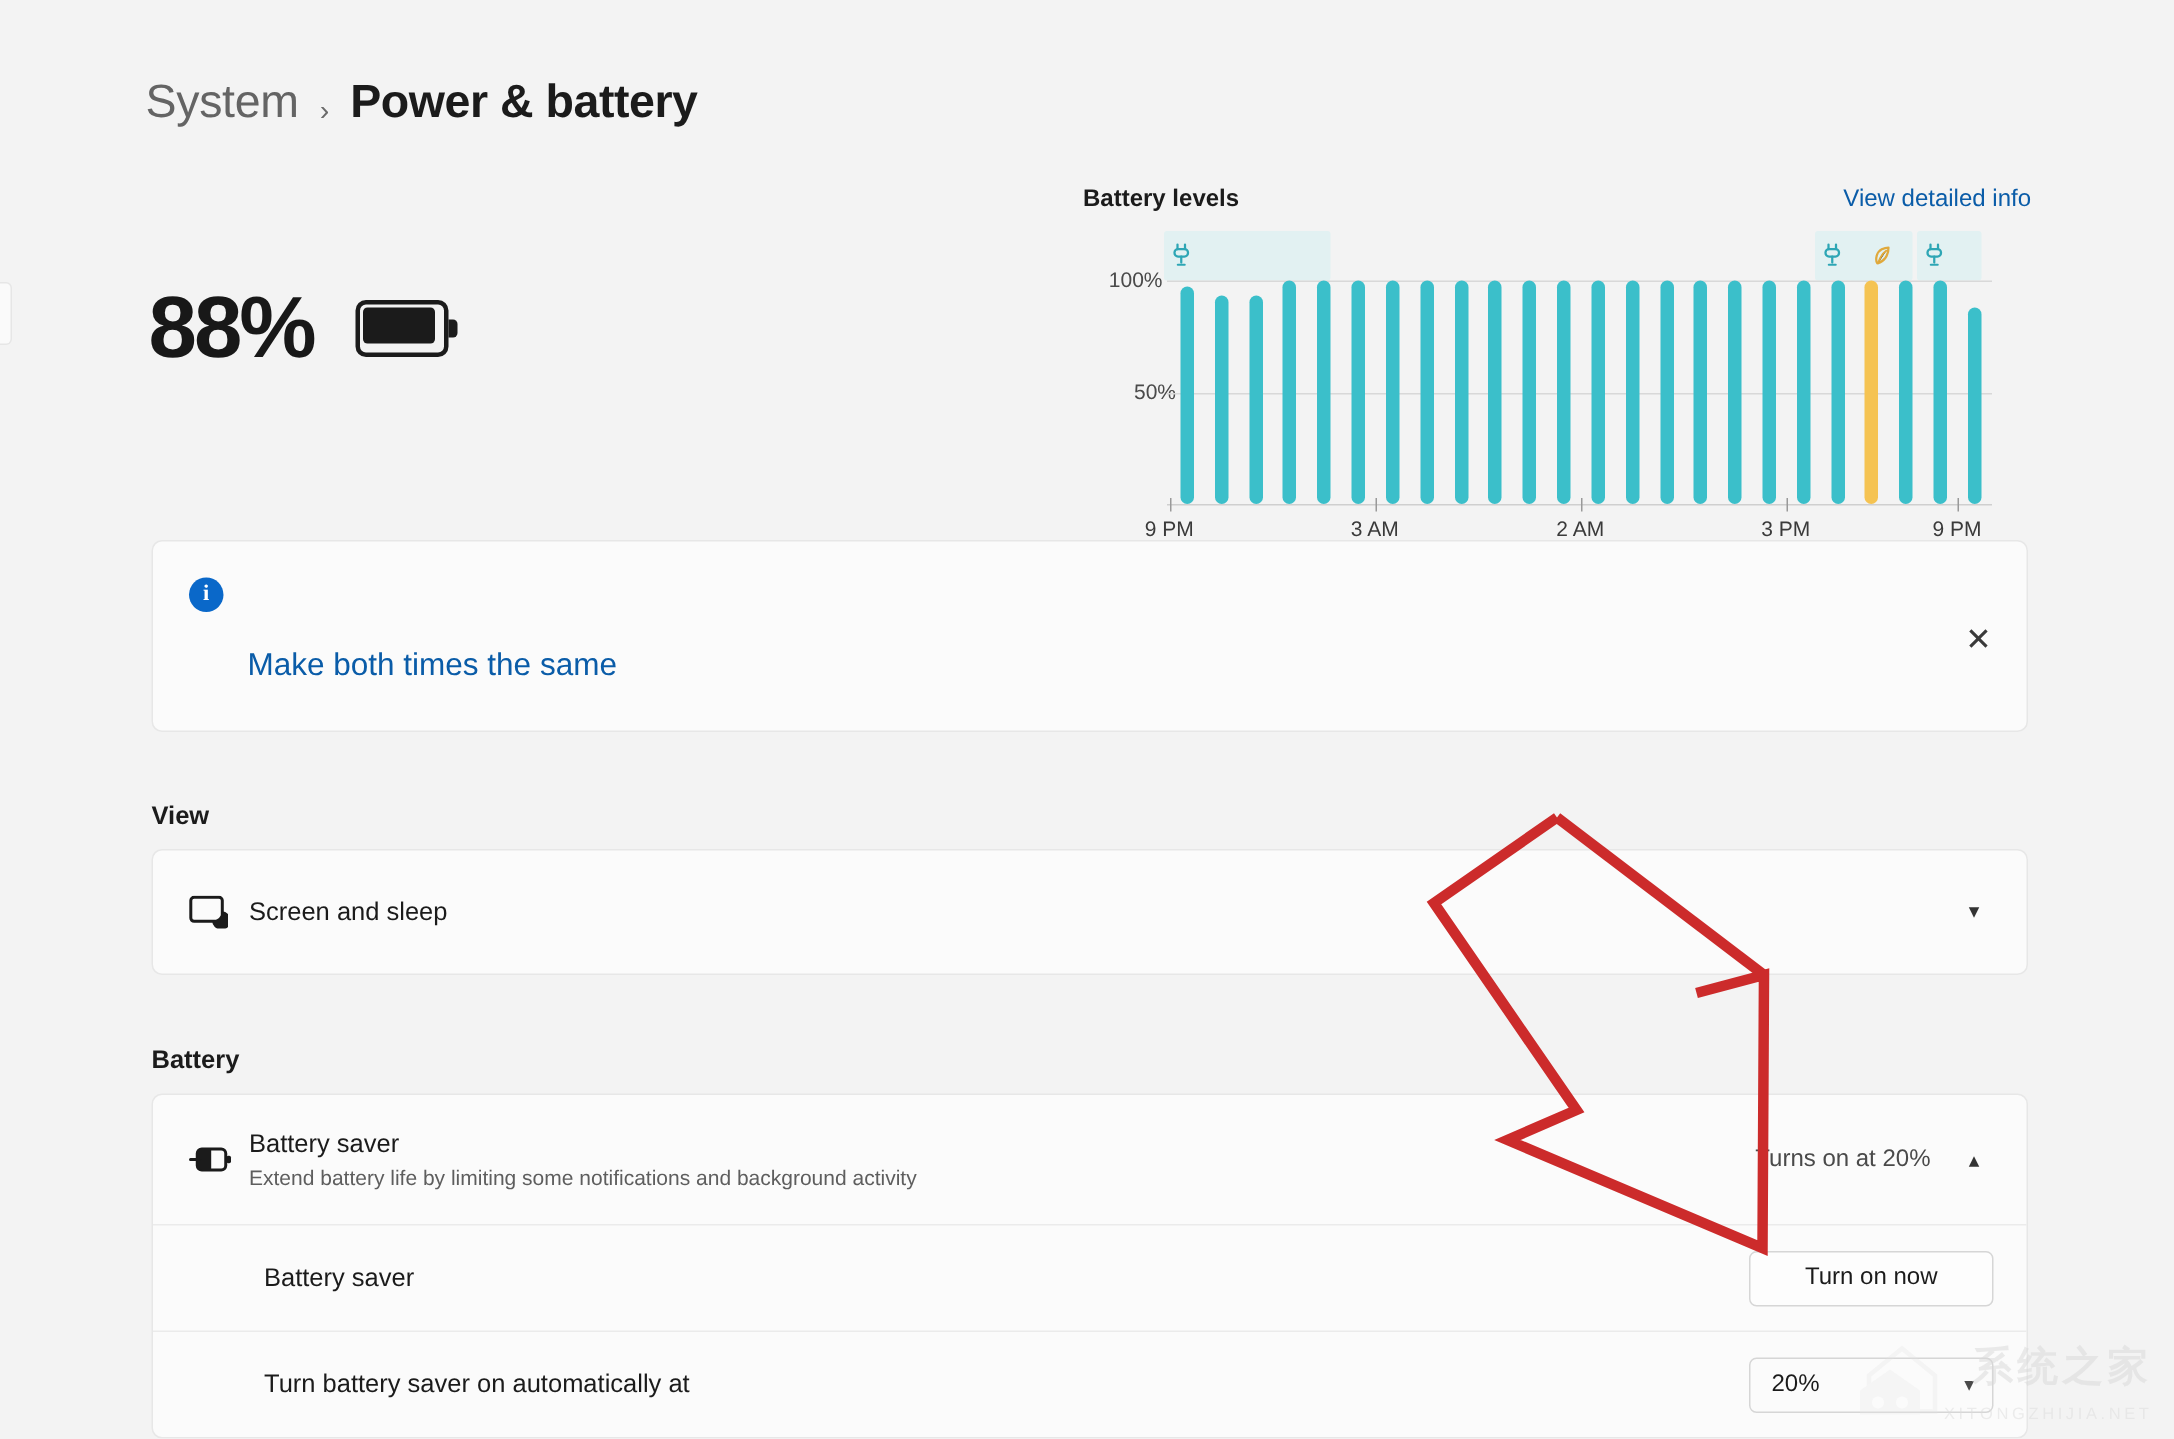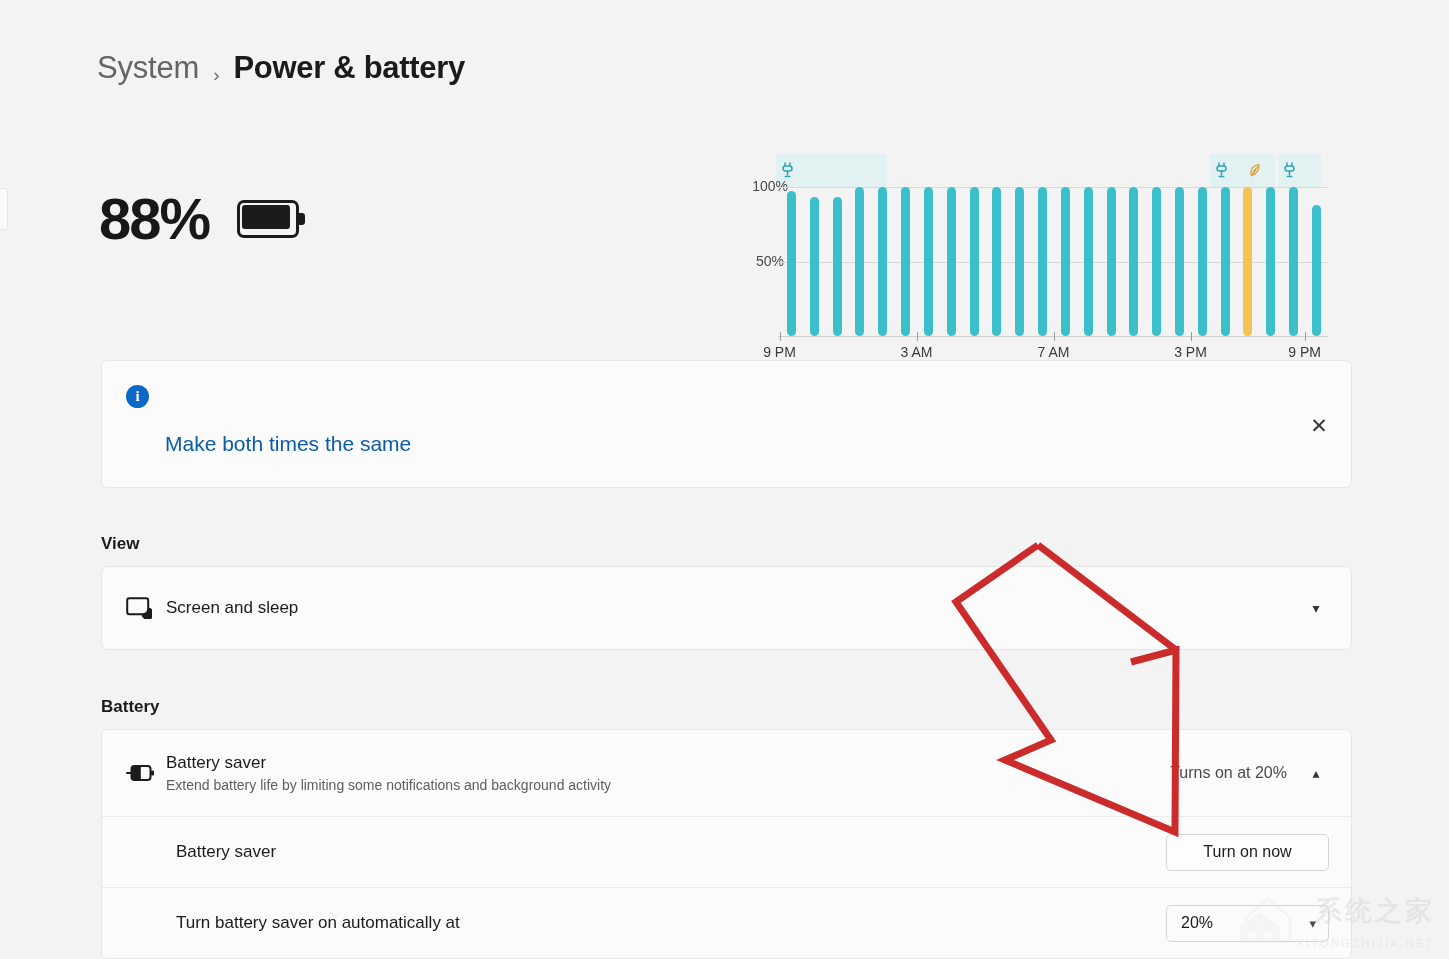--- a/index.html
+++ b/index.html
@@ -155,20 +155,24 @@
 <div class="pct-wrap">
   <span class="pct-value">88%</span>
   <span class="batt-icon">
     <span class="shell"></span>
       <span class="fill"></span>
       <span class="nub"></span>
   </span>
 </div>
 
 <div class="chart-card">
+  <div class="chart-head">
+    <span class="chart-title">Battery levels</span>
+    <span class="chart-link">View detailed info</span>
+  </div>
   <div class="plot">
     <div id="bands">
         <div class="band" style="left: 53.89px; width: 110.97px;">
           <svg width="13" height="17" viewBox="0 0 13 17" style="position: absolute; top: 8px; left: 5px;">
             <path d="M4 1v3M9 1v3" stroke="#2ea6b5" stroke-width="1.5" stroke-linecap="round"></path>
             <rect x="2" y="4" width="9" height="5" rx="2.4" fill="none" stroke="#2ea6b5" stroke-width="1.5"></rect>
             <path d="M6.5 9v4" stroke="#2ea6b5" stroke-width="1.5" stroke-linecap="round"></path>
             <path d="M4.2 14.5h4.6" stroke="#2ea6b5" stroke-width="1.4" stroke-linecap="round"></path>
           </svg>
         </div>
@@ -189,21 +193,21 @@
         <div class="band" style="left: 556.223px; width: 42.47px;">
           <svg width="13" height="17" viewBox="0 0 13 17" style="position: absolute; top: 8px; left: 5px;">
             <path d="M4 1v3M9 1v3" stroke="#2ea6b5" stroke-width="1.5" stroke-linecap="round"></path>
             <rect x="2" y="4" width="9" height="5" rx="2.4" fill="none" stroke="#2ea6b5" stroke-width="1.5"></rect>
             <path d="M6.5 9v4" stroke="#2ea6b5" stroke-width="1.5" stroke-linecap="round"></path>
             <path d="M4.2 14.5h4.6" stroke="#2ea6b5" stroke-width="1.4" stroke-linecap="round"></path>
           </svg>
         </div>
       </div>
     <div id="ylabels">
-        <div class="y-label" style="left: 18px; top: 24px;">100%</div>
+        <div class="y-label" style="left: 5px; top: 24px;">100%</div>
         <div class="y-label" style="left: 14px; top: 98.5px;">50%</div>
       </div>
     <div id="grid">
         <div class="gridline" style="left: 56px; width: 550px; top: 33px;"></div>
         <div class="gridline" style="left: 56px; width: 550px; top: 107.5px;"></div>
       </div>
     <div class="axis-base"></div>
     <div class="bars" id="bars">
         <div class="bar-slot">
           <div class="bar" title="9 PM: 97%" style="height: 145px;"></div>
@@ -277,21 +281,21 @@
         <div class="bar-slot">
           <div class="bar" title="8 PM: 88%" style="height: 131px;"></div>
         </div>
       </div>
     <div id="xticks">
         <div class="tickmark" style="left: 57.5433px;"></div>
         <div class="xlab" style="left: 57.5433px;">9 PM</div>
         <div class="tickmark" style="left: 194.543px;"></div>
         <div class="xlab" style="left: 194.543px;">3 AM</div>
         <div class="tickmark" style="left: 331.543px;"></div>
-        <div class="xlab" style="left: 331.543px;">7 AM</div>
+        <div class="xlab" style="left: 331.543px;">2 AM</div>
         <div class="tickmark" style="left: 468.543px;"></div>
         <div class="xlab" style="left: 468.543px;">3 PM</div>
         <div class="tickmark" style="left: 582.71px;"></div>
         <div class="xlab" style="left: 582.71px;">9 PM</div>
       </div>
   </div>
 </div>
 
 <div class="banner">
   <div class="banner-icon">i</div>

